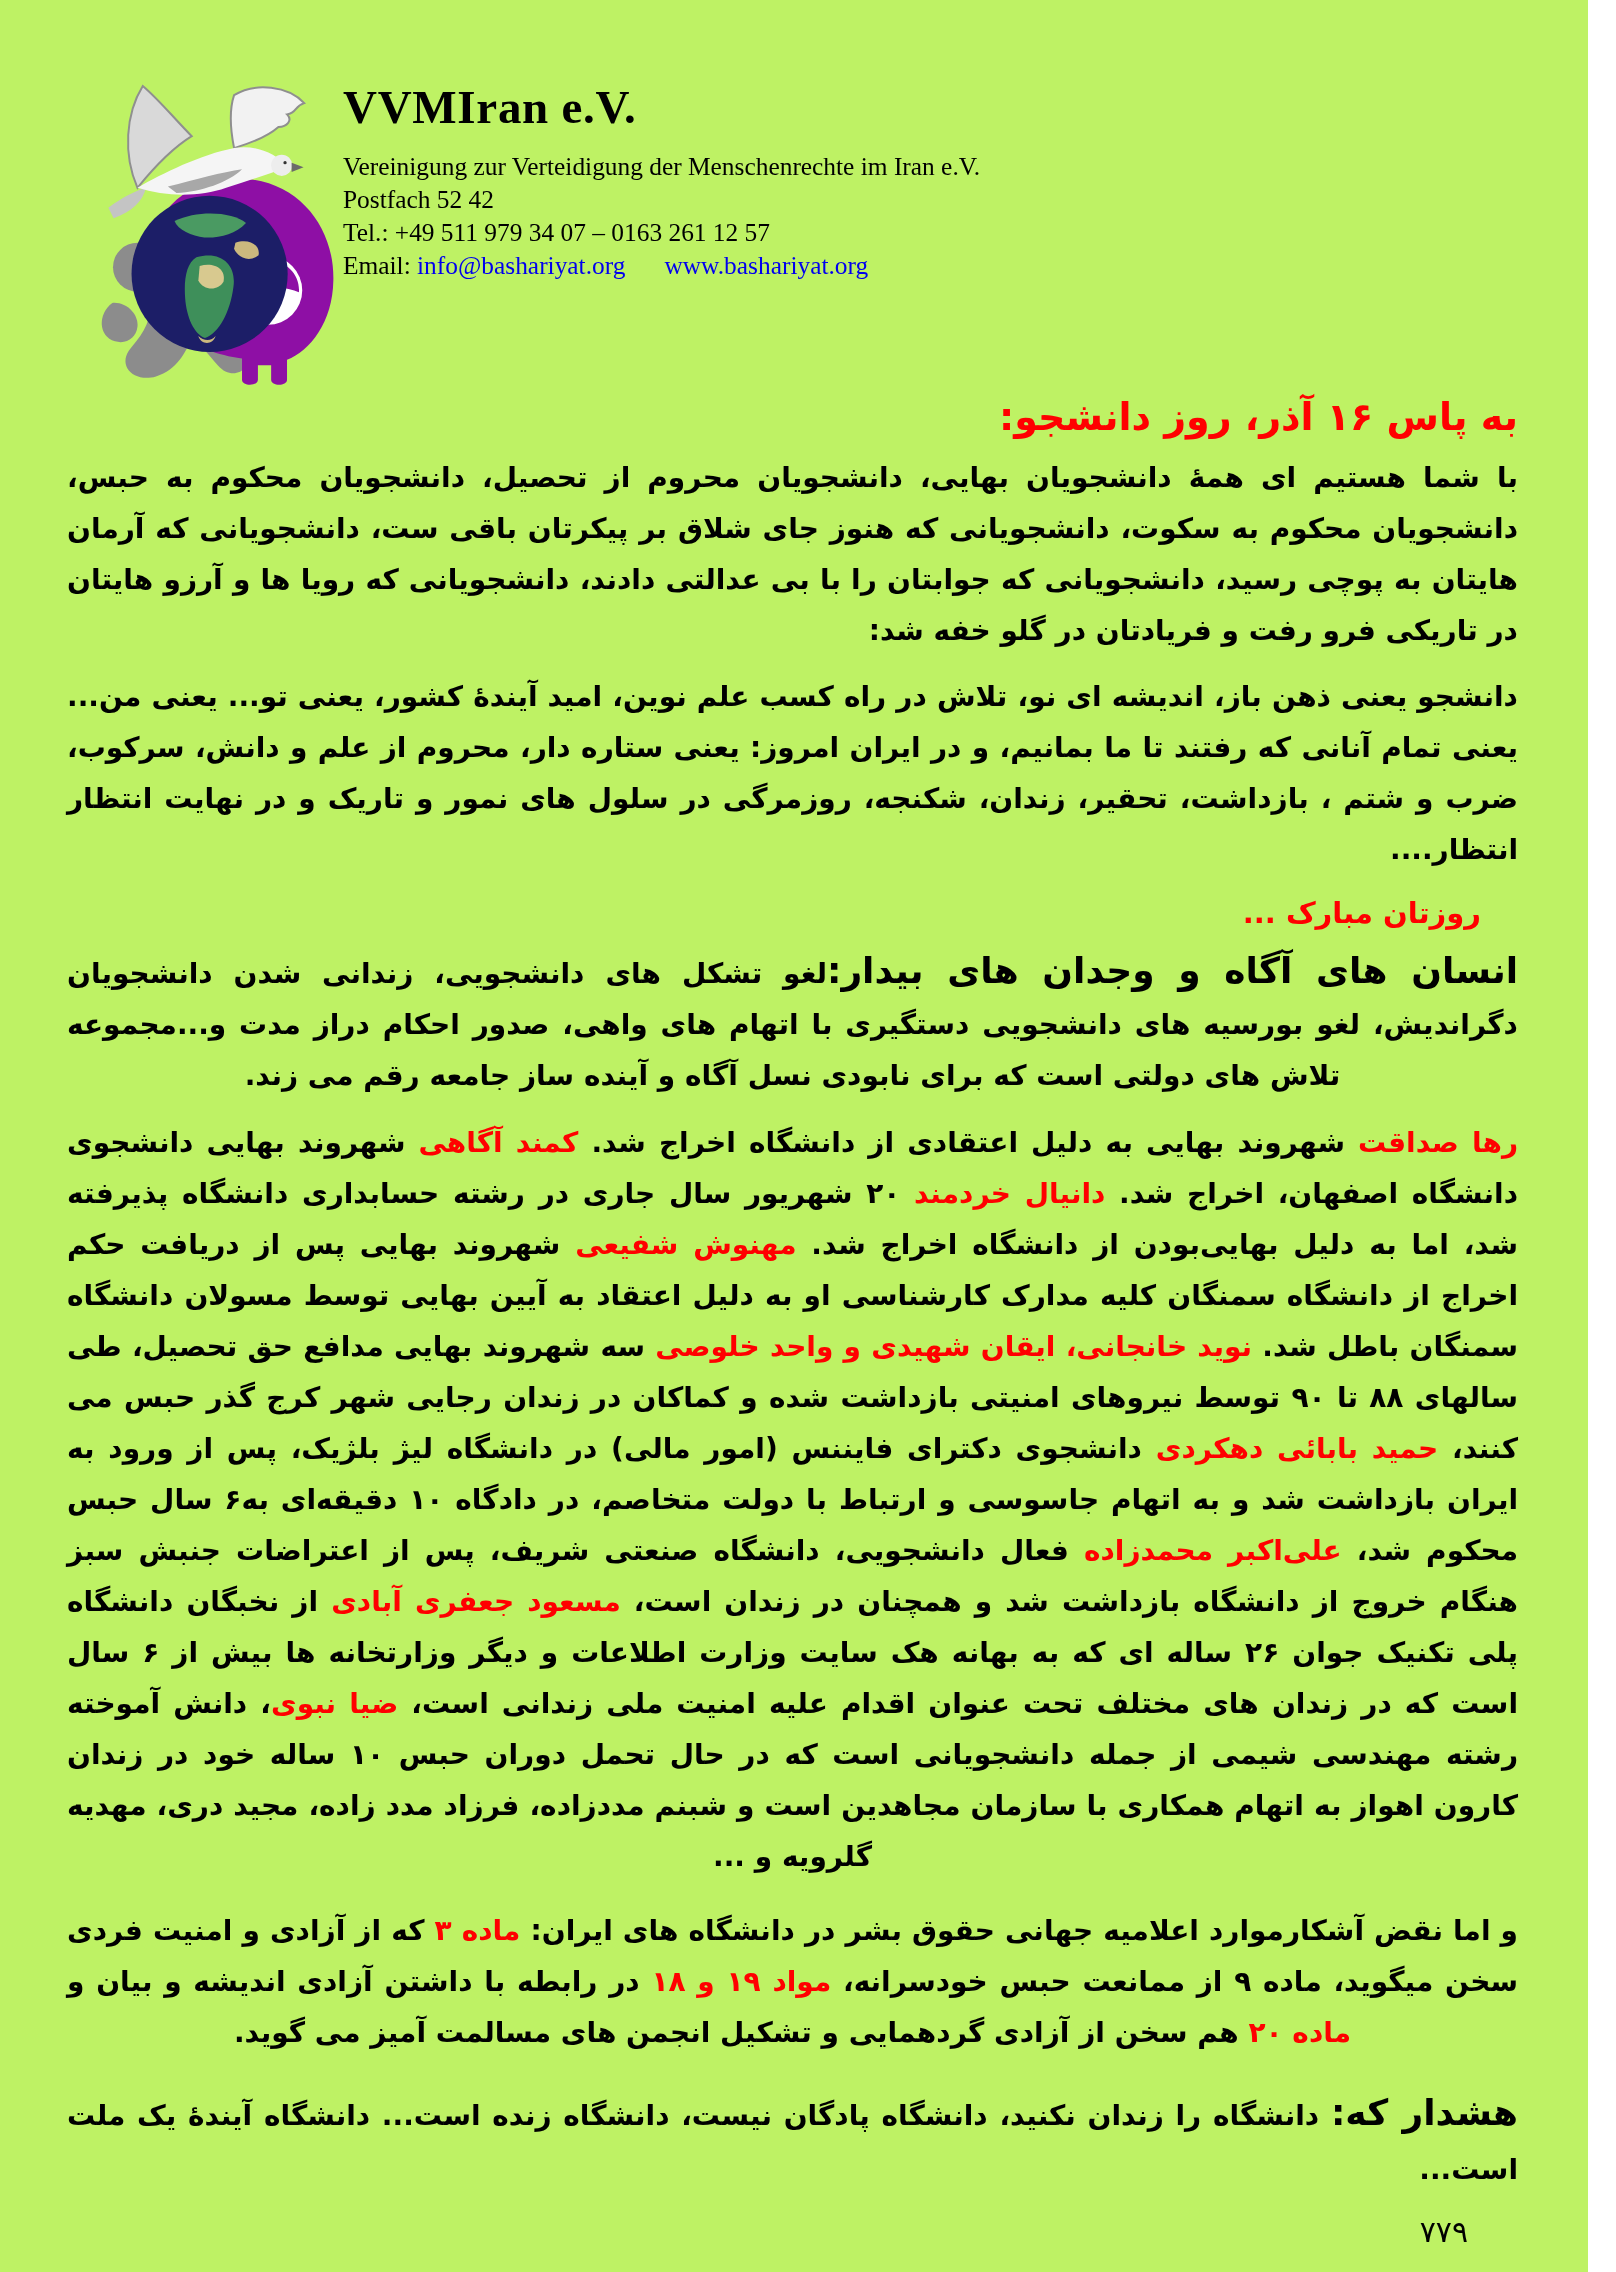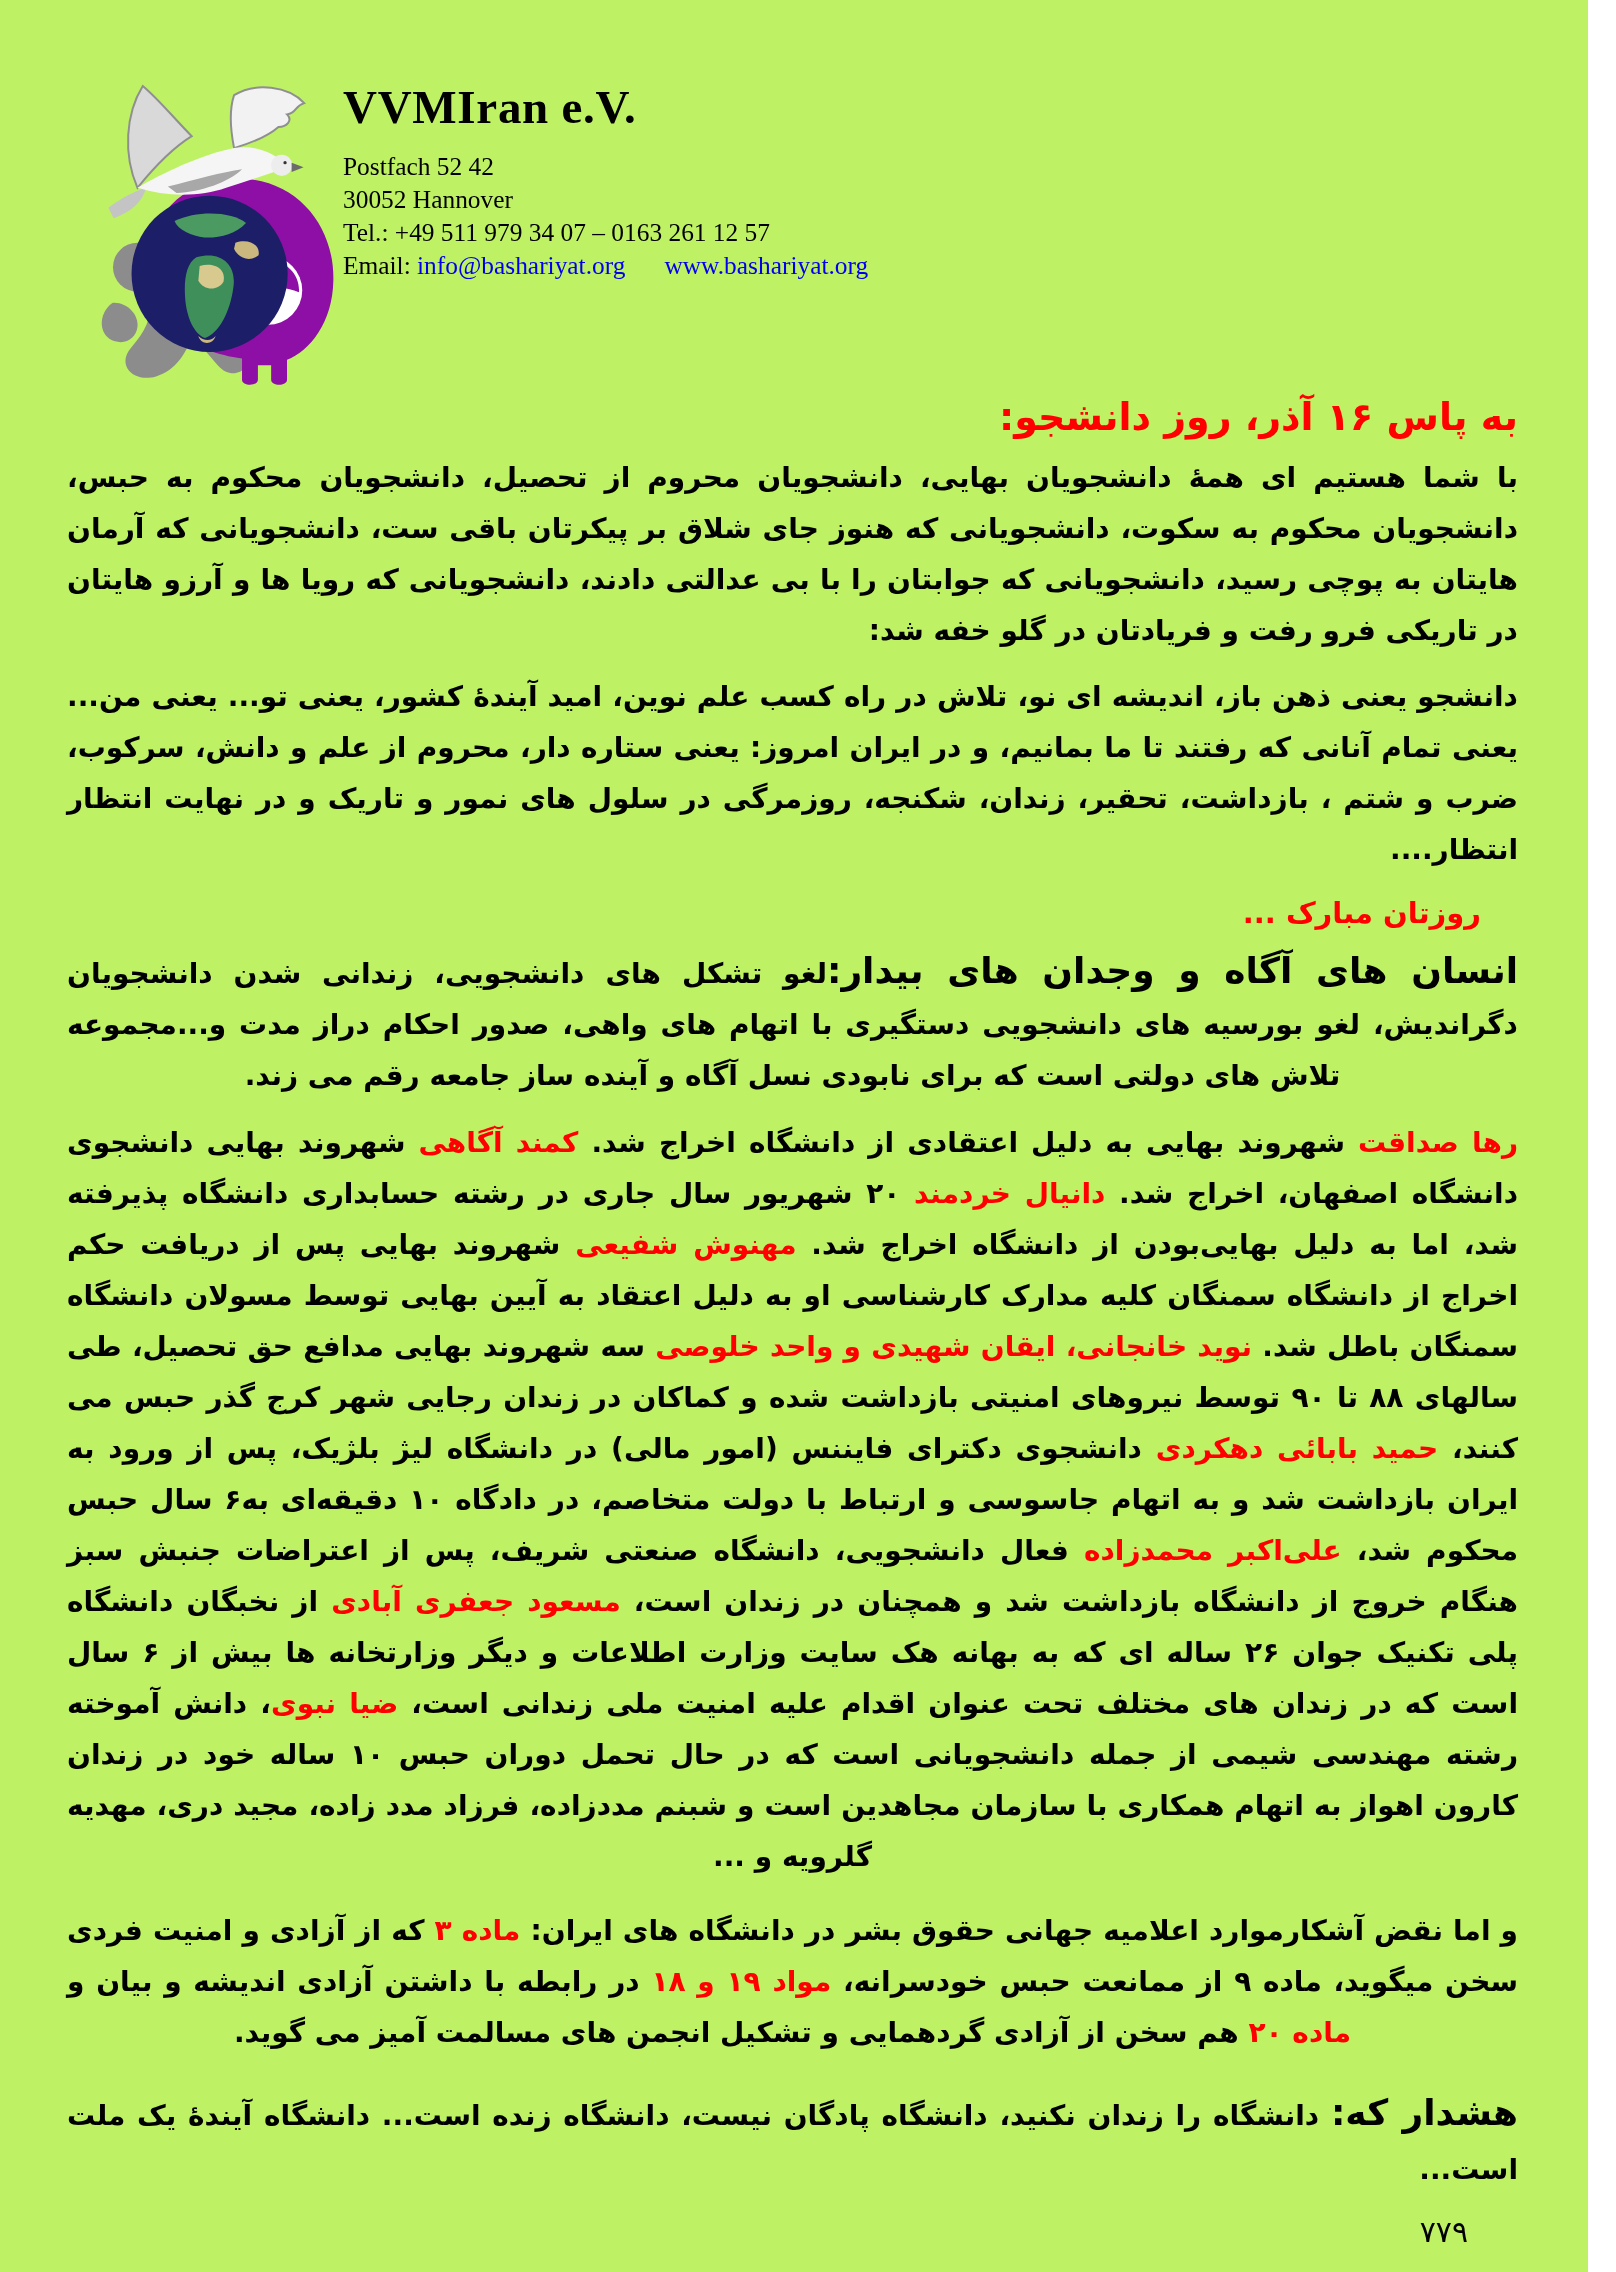--- a/index.html
+++ b/index.html
@@ -114,22 +114,22 @@
                    C300,152 268,162 238,172 C198,186 148,186 104,172 Z" fill="#f5f5f5"></path>
           <path d="M150,170 C192,160 232,148 262,144 C242,164 200,178 163,180 Z" fill="#a8a8a8"></path>
           <circle cx="322" cy="138" r="16" fill="#ededed"></circle>
           <circle cx="327" cy="134" r="2.5" fill="#333"></circle>
           <path d="M337,134 L355,141 L337,148 Z" fill="#6b6b6b"></path>
         </g>
       </svg>
     </div>
     <div class="header-text" lang="de">
       <div class="org-name">VVMIran e.V.</div>
+      <div class="hline">Vereinigung zur Verteidigung der Menschenrechte im Iran e.V.</div>
       <div class="hline">Postfach 52 42</div>
-      <div class="hline">30052 Hannover</div>
       <div class="hline">Tel.: +49 511 979 34 07 – 0163 261 12 57</div>
       <div class="hline"><span>Email: </span><span class="link">info@bashariyat.org</span><span class="link website">www.bashariyat.org</span></div>
     </div>
   </div>
 
   <div class="rtl" lang="fa">
 
     <div class="h-red1">به پاس ۱۶ آذر، روز دانشجو:</div>
 
     <div class="para">با شما هستیم ای همهٔ دانشجویان بهایی، دانشجویان محروم از تحصیل، دانشجویان محکوم به حبس، دانشجویان محکوم به سکوت، دانشجویانی که هنوز جای شلاق بر پیکرتان باقی ست، دانشجویانی که آرمان هایتان به پوچی رسید، دانشجویانی که جوابتان را با بی عدالتی دادند، دانشجویانی که رویا ها و آرزو هایتان در تاریکی فرو رفت و فریادتان در گلو خفه شد:</div>

